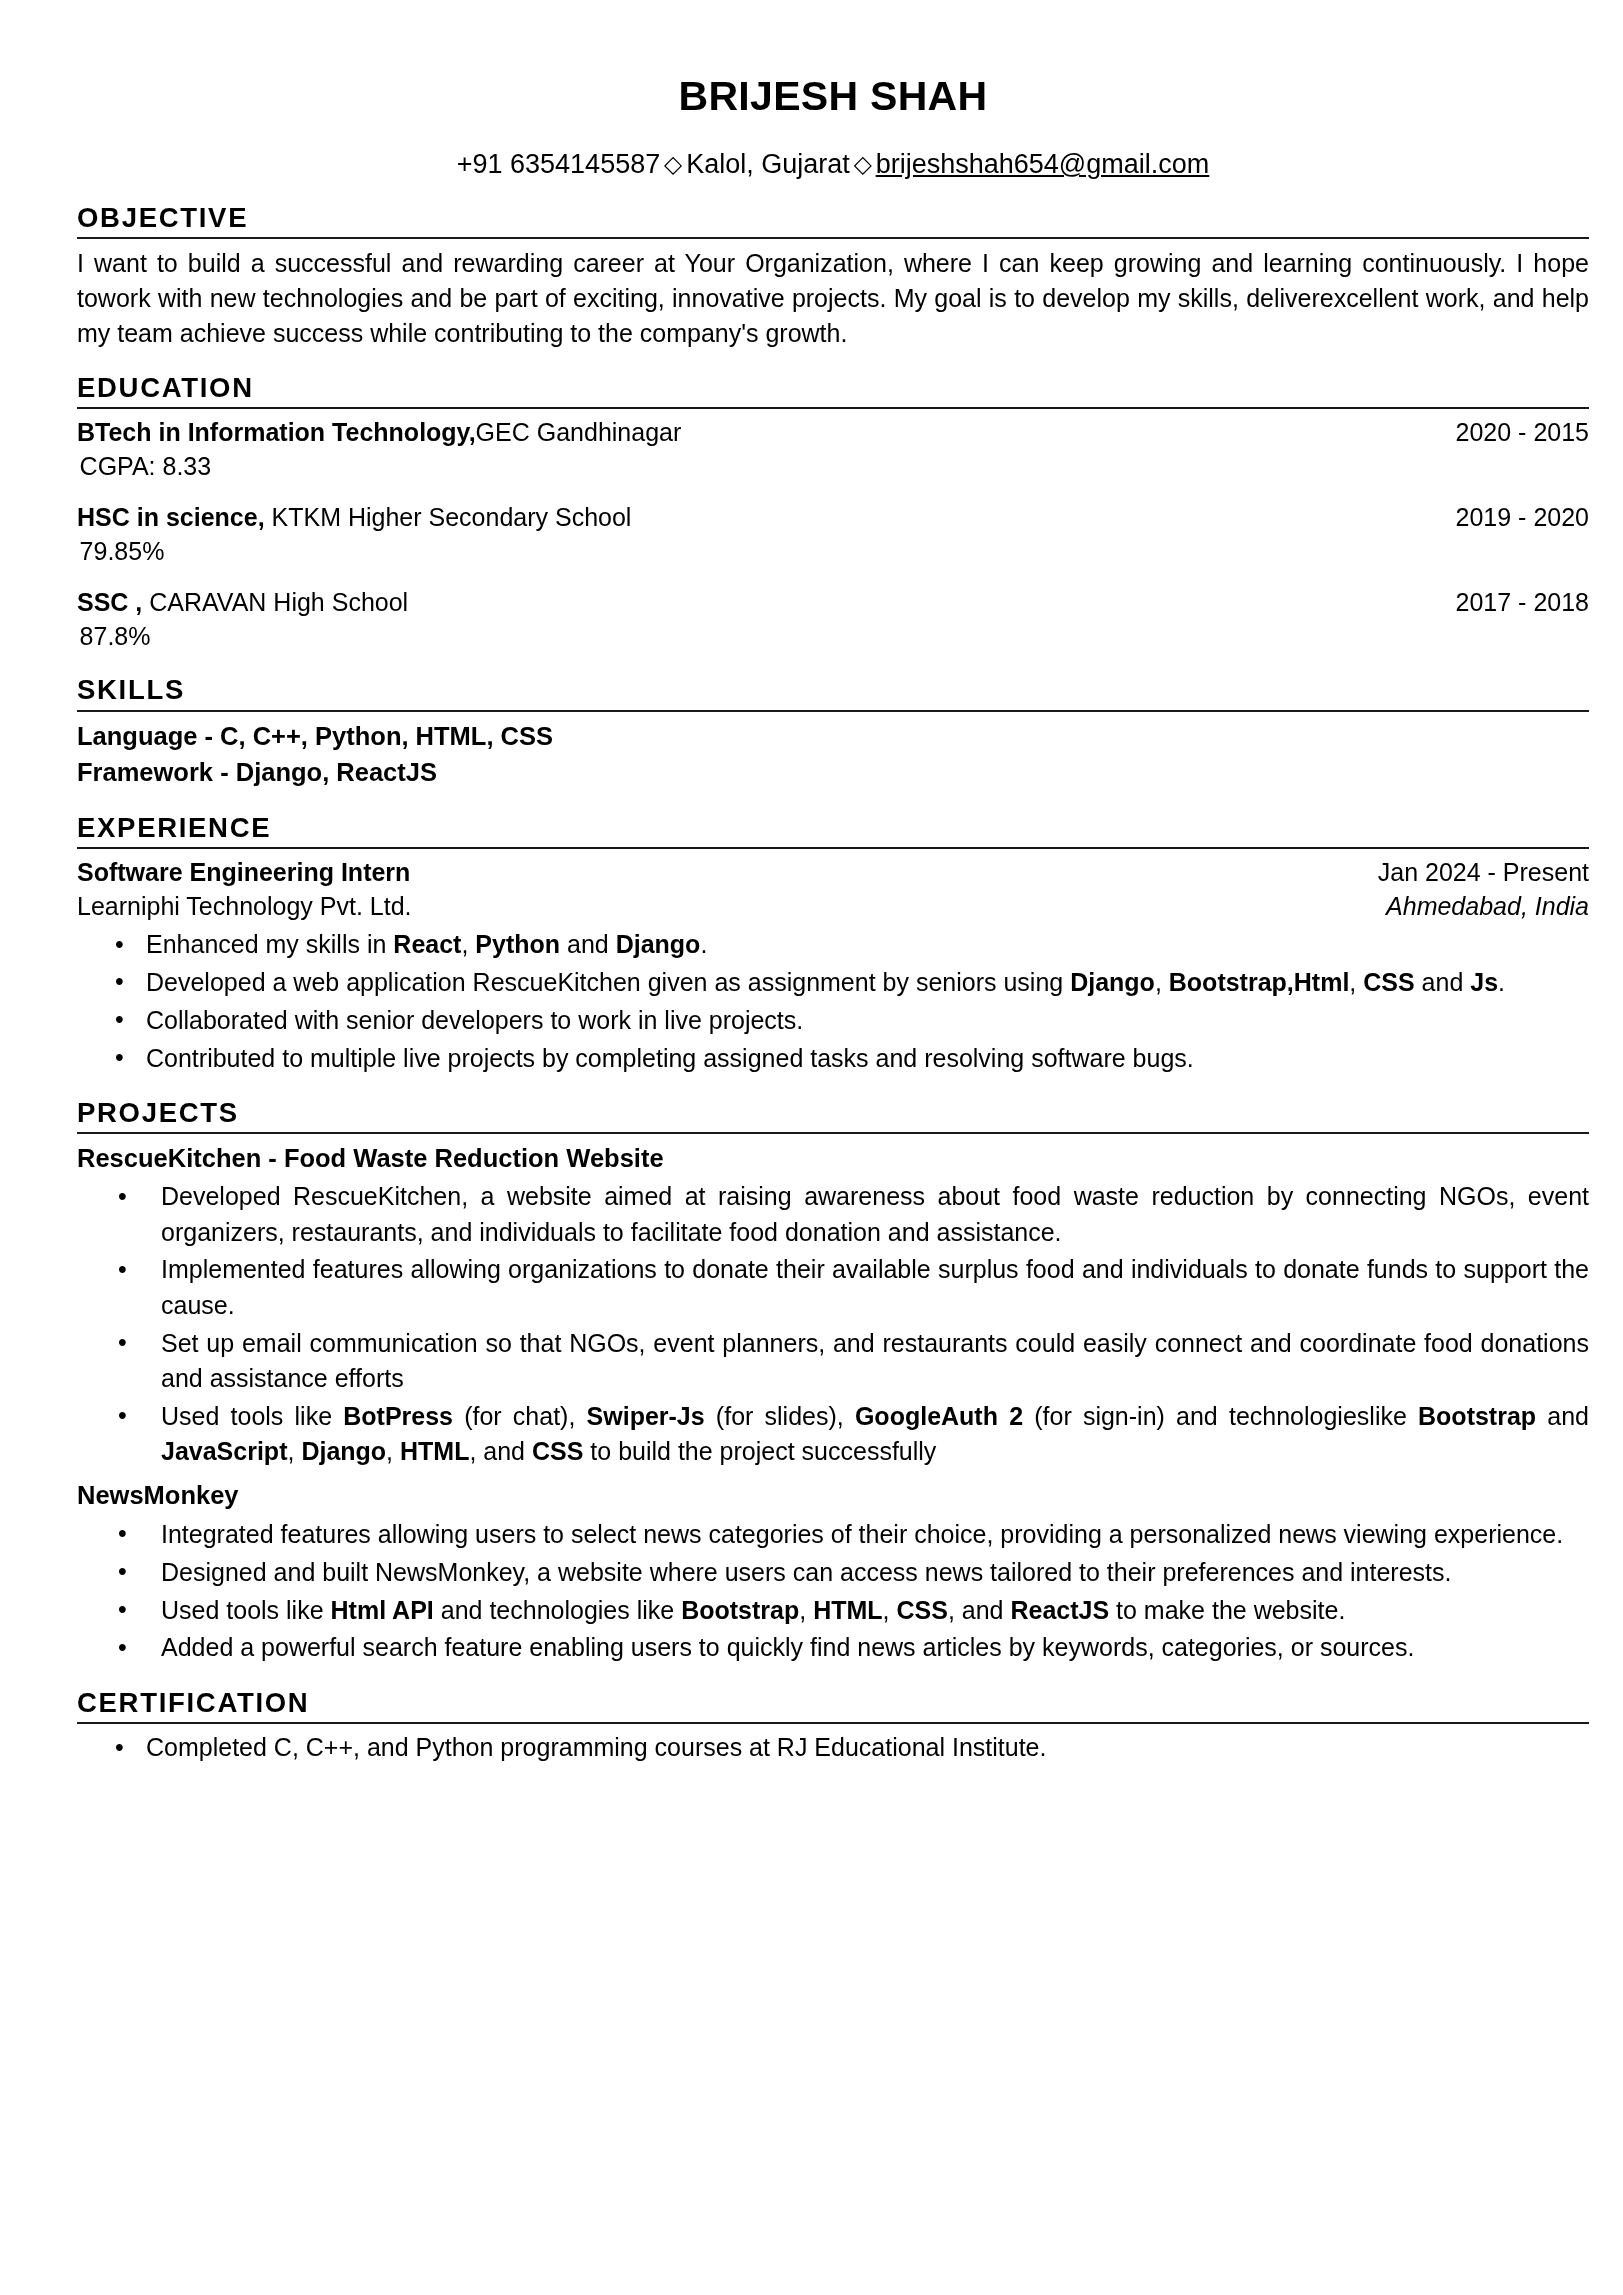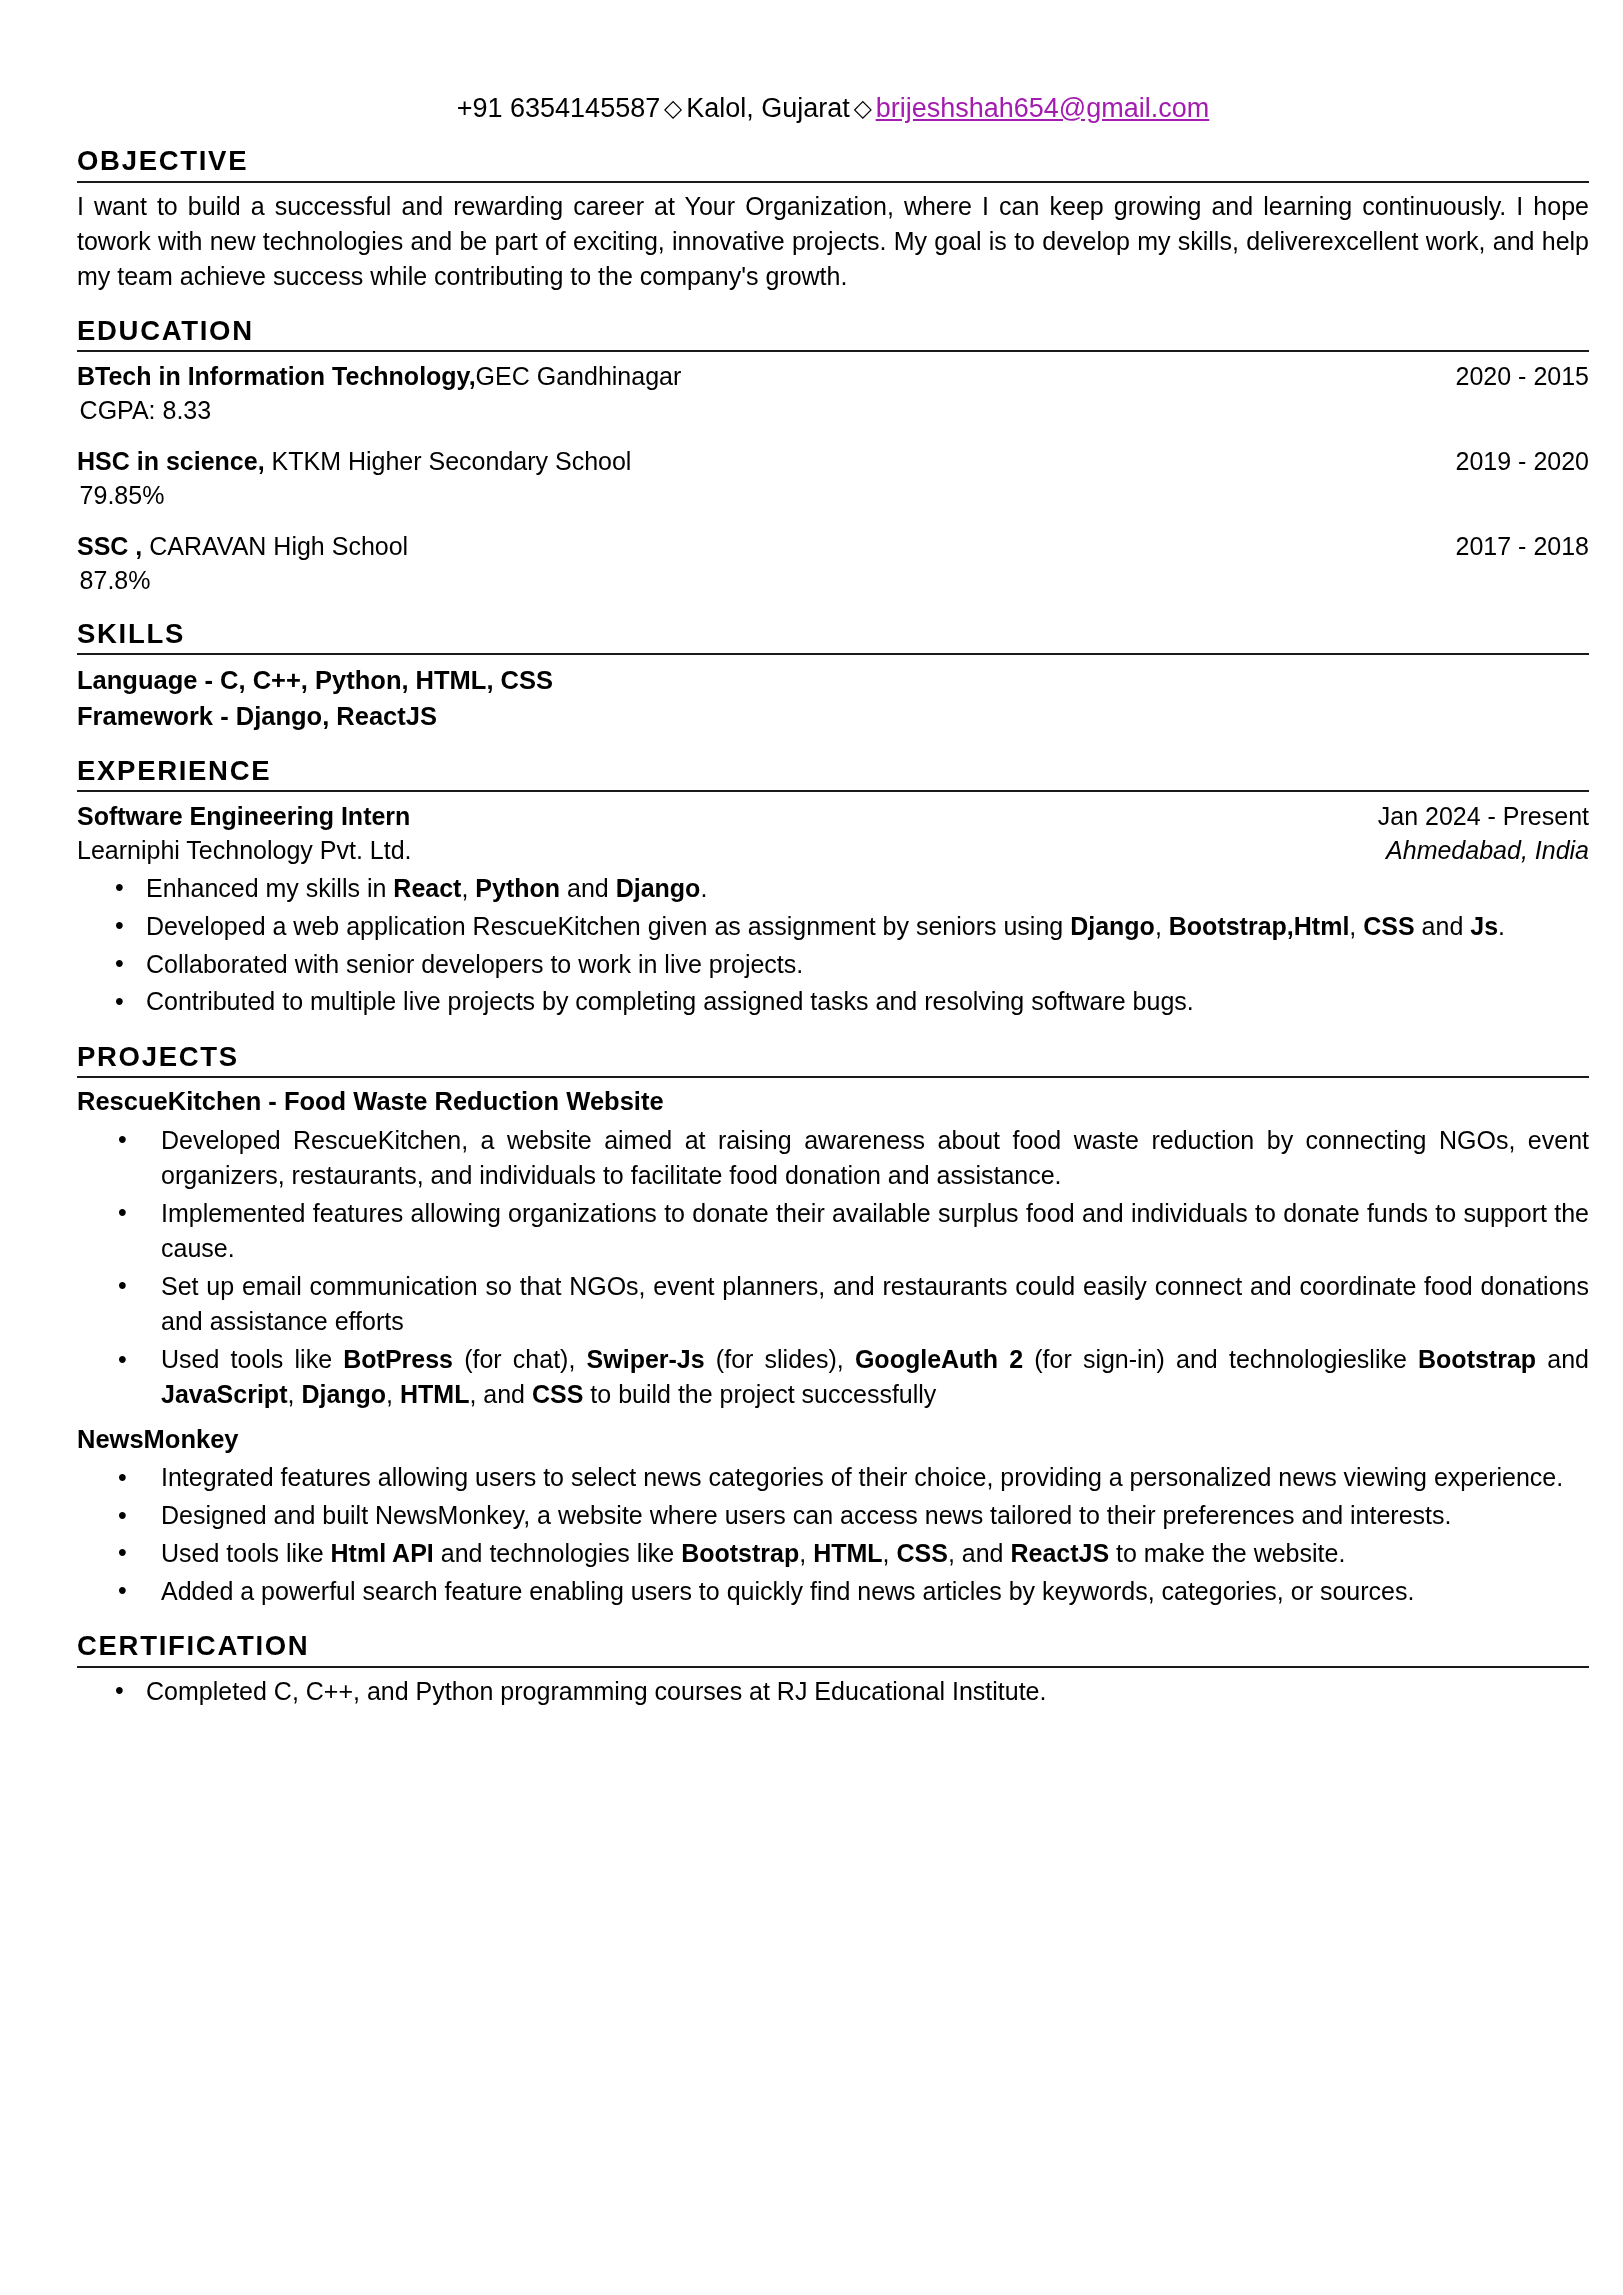--- a/index.html
+++ b/index.html
@@ -46,21 +46,21 @@
     margin-top: 29px;
     white-space: nowrap;
   }
   .contact-sep {
     font-size: 23.6px;
     padding: 0 3.9px;
     position: relative;
     top: -1.3px;
   }
   .email-link {
-    color: #a21caf;
+    color: #000000;
     text-decoration: underline;
     text-underline-offset: 2px;
     text-align: center;
   }
 
   
   .section {
     margin-top: 22px;
   }
   .section-title {
@@ -153,20 +153,21 @@
 
   .exp-block { margin-top: 6px; }
 </style>
 </head>
 <body>
 
 <div class="page">
   <div class="inner">
 
     <div>
+      <div class="name">BRIJESH SHAH</div>
       <div class="contact-line">
         <span>+91 6354145587</span><span class="contact-sep">◇</span><span>Kalol, Gujarat</span><span class="contact-sep">◇</span><a class="email-link" href="#">brijeshshah654@gmail.com</a>
       </div>
     </div>
 
     <div class="section">
       <div class="section-title">OBJECTIVE</div>
       <div class="rule"></div>
       <div class="body-text">I want to build a successful and rewarding career at Your Organization, where I can keep growing and learning continuously. I hope towork with new technologies and be part of exciting, innovative projects. My goal is to develop my skills, deliverexcellent work, and help my team achieve success while contributing to the company's growth.</div>
     </div>

